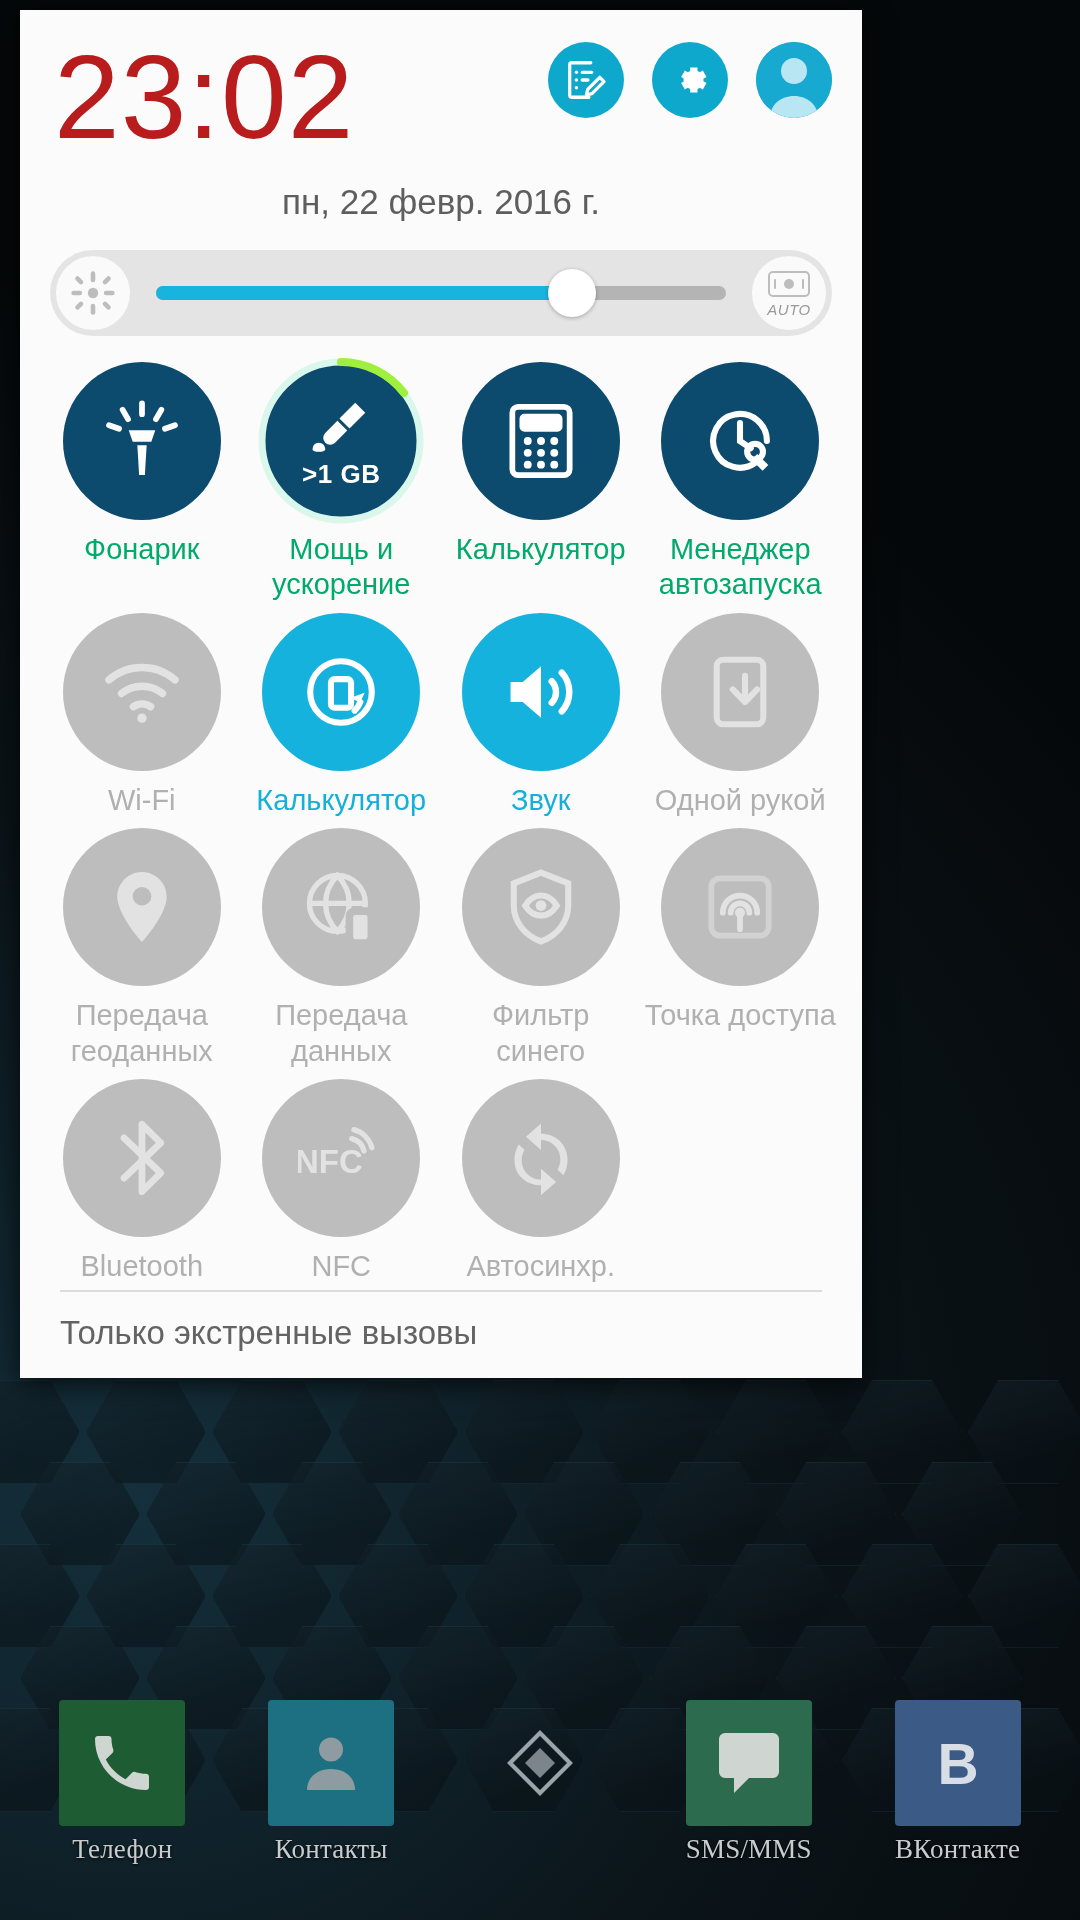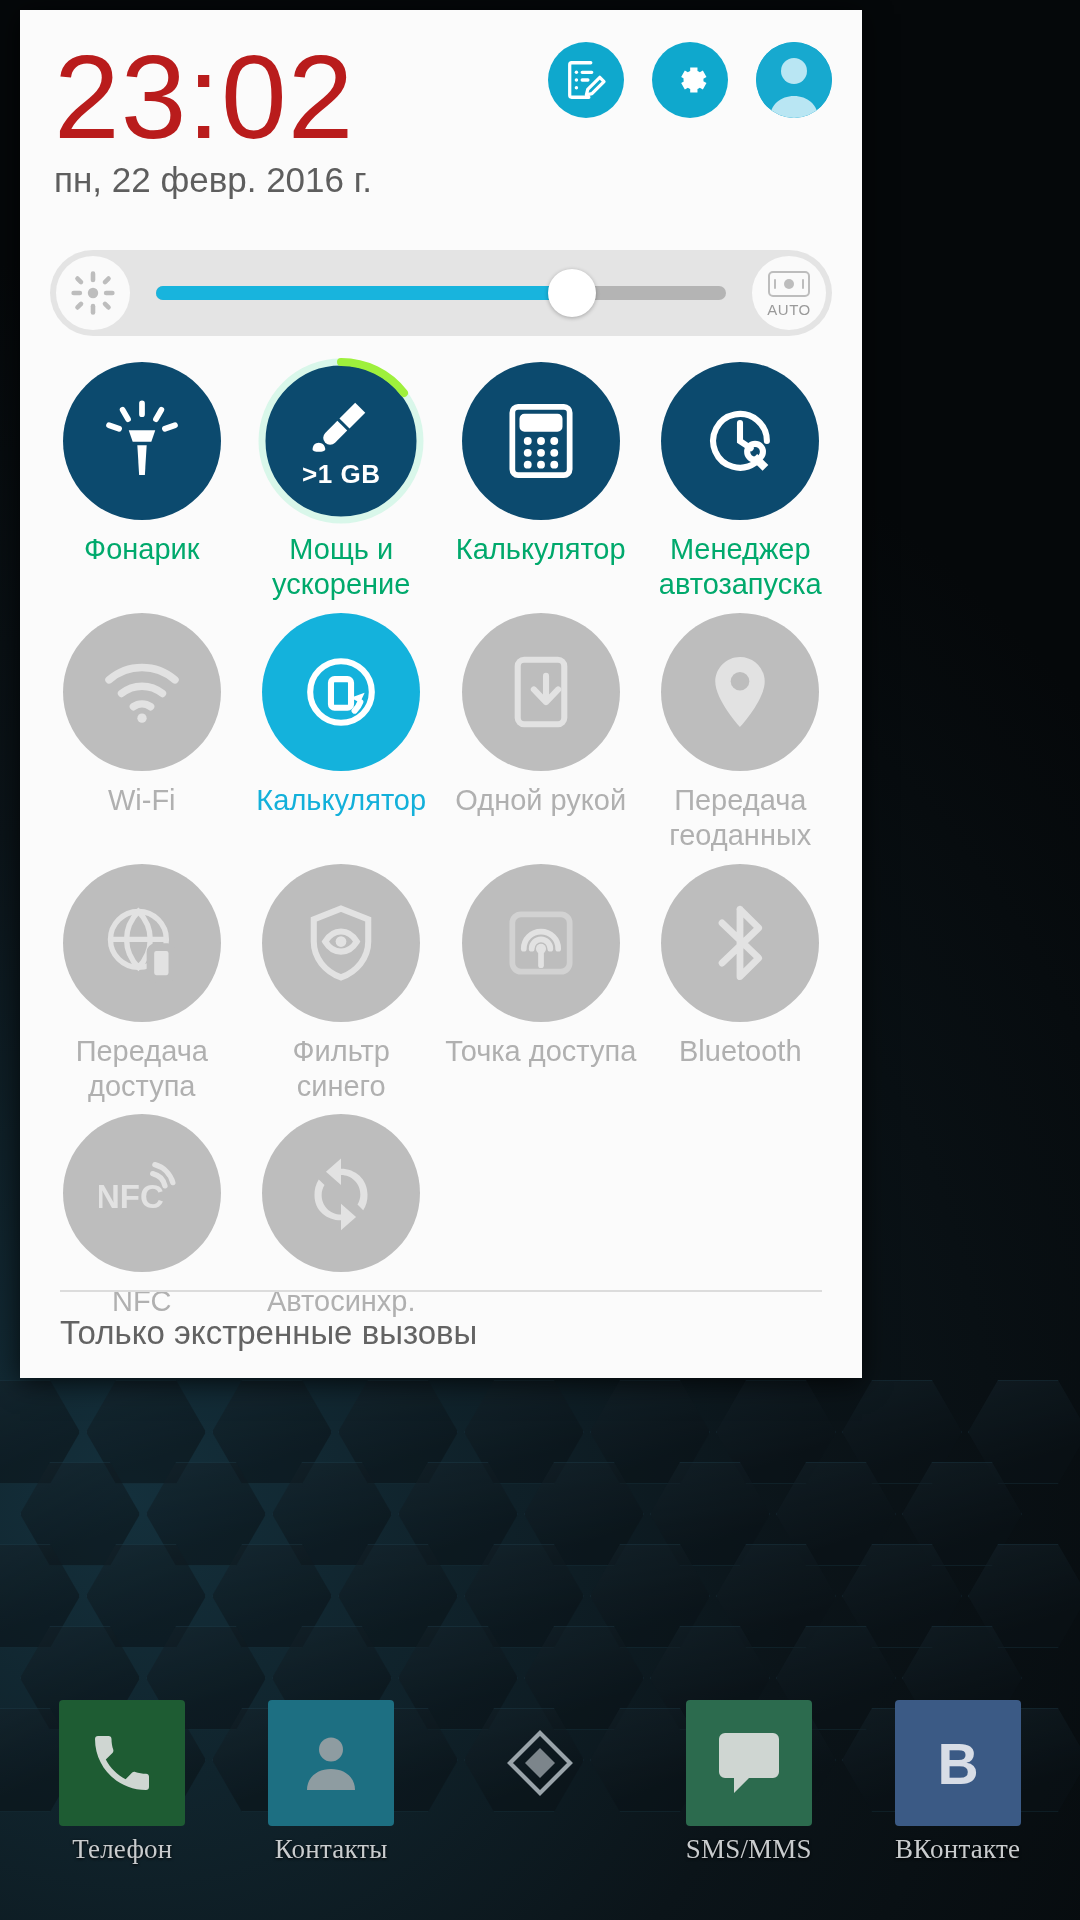--- a/index.html
+++ b/index.html
@@ -58,21 +58,21 @@
     background: #fbfbfb;
     box-shadow: 0 4px 26px rgba(0,0,0,.75);
   }
 
   
   #panel-header { position: relative; padding: 28px 34px 0 34px; height: 232px; }
   #clock {
     font-size: 118px; line-height: 1.0; color: #b91c1c;
     font-weight: 300; letter-spacing: 1px;
   }
-  #date { margin-top: 4px; font-size: 35px; color: #5e5e5e; }
+  #date { margin-top: 26px; font-size: 35px; color: #5e5e5e; text-align: center; }
 
   #header-actions {
     position: absolute; right: 30px; top: 32px;
     display: flex; align-items: center; gap: 28px;
   }
   .hdr-btn {
     width: 76px; height: 76px; border-radius: 50%;
     background: #0fa8cd;
     display: flex; align-items: center; justify-content: center;
   }
@@ -80,21 +80,21 @@
   #avatar-btn {
     width: 76px; height: 76px; border-radius: 50%;
     background: #17a9cf; overflow: hidden; position: relative;
   }
   #avatar-btn svg { position: absolute; left: 0; top: 0; width: 76px; height: 76px; }
 
   
   #brightness-row {
     margin: 8px 30px 0 30px; height: 86px;
     background: #e4e4e4; border-radius: 43px;
-    display: flex; align-items: center; padding: 0 6px;
+    display: flex; align-items: center; padding: 0 6px; font-style: italic;
   }
   #brightness-icon-btn {
     width: 74px; height: 74px; border-radius: 50%; background: #fafafa;
     display: flex; align-items: center; justify-content: center; flex: none;
   }
   #brightness-icon-btn svg { width: 50px; height: 50px; }
   #slider-track {
     position: relative; flex: 1; height: 14px; margin: 0 26px;
     background: #b4b4b4; border-radius: 7px;
   }
@@ -413,20 +413,30 @@
           <svg viewBox="0 0 24 24" fill="none" stroke="#ffffff" stroke-width="1.7" stroke-linecap="round">
             <circle cx="12" cy="12" r="8.6"></circle>
             <rect x="9.2" y="8.4" width="5.6" height="8" rx="1"></rect>
             <path d="M17.4 14.8a6 6 0 0 1-1.6 2.4"></path>
             <path d="M18.6 12.2l-1.3 2.8-2.6-1.4z" fill="#fff" stroke="none"></path>
           </svg>
         </div>
         <div class="tile-label">Калькулятор</div>
       </div>
 
+      <div class="tile state-cyan">
+        <div class="tile-circle">
+          <svg viewBox="0 0 24 24" fill="#ffffff">
+            <path d="M3.5 9.2h3.4L12 4.8v14.4l-5.1-4.4H3.5z"></path>
+            <path d="M15 9a4.4 4.4 0 0 1 0 6" fill="none" stroke="#fff" stroke-width="1.8" stroke-linecap="round"></path>
+            <path d="M17.8 6.6a8 8 0 0 1 0 10.8" fill="none" stroke="#fff" stroke-width="1.8" stroke-linecap="round"></path>
+          </svg>
+        </div>
+        <div class="tile-label">Звук</div>
+      </div>
 
       <div class="tile state-off">
         <div class="tile-circle">
           <svg viewBox="0 0 24 24" fill="none" stroke="#e2e2e2" stroke-width="1.7" stroke-linejoin="round">
             <rect x="5.5" y="3" width="13" height="18" rx="1.8"></rect>
             <path d="M13.4 7.5v7.3M10 11.3l3.4 3.5 3.4-3.5" fill="none" stroke-linecap="round"></path>
           </svg>
         </div>
         <div class="tile-label">Одной рукой</div>
       </div>
@@ -444,21 +454,21 @@
 
       <div class="tile state-off">
         <div class="tile-circle">
           <svg viewBox="0 0 24 24" fill="none" stroke="#e2e2e2" stroke-width="1.5">
             <circle cx="11" cy="11" r="7.8"></circle>
             <path d="M3.2 11h15.6M11 3.2c2.2 2.3 3.3 5 3.3 7.8S13.2 16.5 11 18.8c-2.2-2.3-3.3-5-3.3-7.8S8.8 5.5 11 3.2z"></path>
             <rect x="14.6" y="13.4" width="5.6" height="8.4" rx="1.1" fill="#bdbdbd" stroke="#bdbdbd" stroke-width="2.6"></rect>
             <rect x="15.4" y="14.2" width="4" height="6.8" rx=".6" fill="#e2e2e2" stroke="none"></rect>
           </svg>
         </div>
-        <div class="tile-label">Передача доступа</div>
+        <div class="tile-label">Передача данных</div>
       </div>
 
       <div class="tile state-off">
         <div class="tile-circle">
           <svg viewBox="0 0 24 24" fill="none" stroke="#e2e2e2" stroke-width="1.7">
             <path d="M12 2.4l7.6 3v6.2c0 4.6-3.2 8.4-7.6 10-4.4-1.6-7.6-5.4-7.6-10V5.4z"></path>
             <path d="M7.6 11.6c1.1-1.8 2.6-2.8 4.4-2.8s3.3 1 4.4 2.8c-1.1 1.8-2.6 2.8-4.4 2.8s-3.3-1-4.4-2.8z"></path>
             <circle cx="12" cy="11.6" r="1.5" fill="#e2e2e2" stroke="none"></circle>
           </svg>
         </div>

